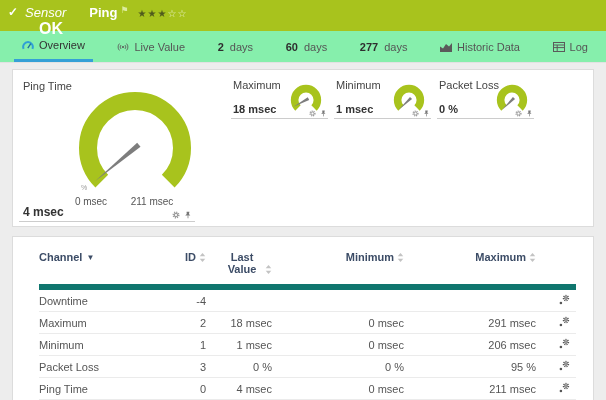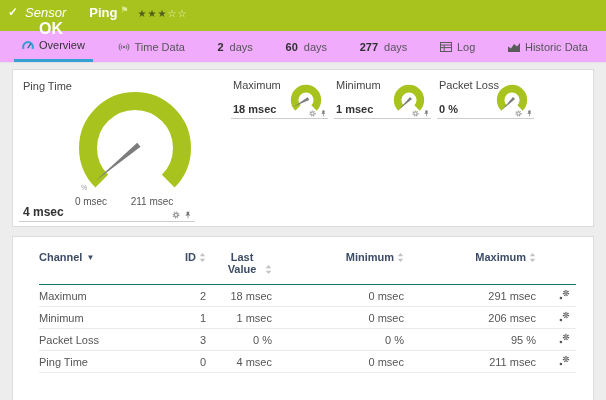--- a/index.html
+++ b/index.html
@@ -13,21 +13,21 @@
   .check{font-size:12px;font-weight:bold;margin:2px 7px 0 0;color:#fff;}
   .title-line{font-size:13px;line-height:14px;white-space:nowrap;}
   .sensor-type{font-style:italic;margin-right:23px;}
   .sensor-name{font-weight:bold;}
   .flag{font-size:9px;color:#dcebA6;color:#dcec9f;vertical-align:4px;margin-left:3px;}
   .stars{font-size:10px;margin-left:9px;letter-spacing:1px;}
   .stars-filled{color:#515c1d;}
   .stars-empty{color:#e9f2c4;}
   .status-line{font-size:16px;font-weight:bold;margin:2px 0 0 14px;line-height:11px;}
   
-  .tabs{height:32px;background:#f0abfc;display:flex;justify-content:space-between;align-items:stretch;
+  .tabs{height:32px;background:#86efac;display:flex;justify-content:space-between;align-items:stretch;
         padding:0 10px 0 14px;font-size:11px;color:#555;border-bottom:1px solid #e2e2e2;box-sizing:border-box;}
   .tab{display:flex;align-items:center;gap:5px;padding:0 8px;white-space:nowrap;cursor:default;box-sizing:border-box;}
   .tab.active{border-bottom:3px solid #35a0d6;color:#333;}
   .tab b{color:#2e2e2e;font-weight:bold;margin-right:1px;}
   .tab .ic{width:12px;height:10px;color:#5a5a5a;flex:0 0 auto;}
   
   .content{padding:6px 12px 0 12px;}
   .panel{background:#fff;border:1px solid #dcdcdc;box-sizing:border-box;}
   .panel.gauges{height:158px;display:flex;padding:8px 6px 0 6px;}
   
@@ -52,21 +52,21 @@
   .mini-value{position:absolute;left:2px;bottom:3px;font-size:11px;font-weight:bold;color:#333;}
   .mini-cell .cell-icons{right:1px;bottom:1px;}
   .mini-cell .cell-icons .ic{width:7px;height:7px;}
   
   .panel.tablep{margin-top:9px;min-height:168px;padding:12px 0 0 26px;}
   table.channels{border-collapse:collapse;font-size:11px;color:#555;table-layout:fixed;}
   table.channels th{font-weight:bold;color:#3c4c66;text-align:right;vertical-align:top;padding:2px 0 9px 0;}
   table.channels th.ch{text-align:left;}
   table.channels td{text-align:right;padding:4px 0;height:13px;}
   table.channels td.ch{text-align:left;}
-  table.channels thead tr{border-bottom:1px solid #0f766e;margin-top:20px;}
+  table.channels thead tr{border-bottom:6px solid #0f766e;margin-top:20px;}
   table.channels tbody tr{border-bottom:1px solid #ebebeb;}
   .col-ch{width:122px;}.col-id{width:45px;}.col-last{width:66px;}.col-min{width:132px;}.col-max{width:132px;}.col-ic{width:40px;}
   .lv-wrap{display:inline-block;width:40px;text-align:center;}
   .sort-ic{width:7px;height:9px;color:#c3c3c3;margin-left:3px;vertical-align:-1px;}
   .sorted-arrow{font-size:8px;color:#3c4c66;margin-left:4px;vertical-align:1px;}
   .ic-cell{text-align:right;padding-right:6px !important;}
   .ic-gd{width:11px;height:11px;color:#555;}
   .symhost{position:absolute;width:0;height:0;overflow:hidden;}
 </style>
 </head>
@@ -125,45 +125,45 @@
   <div class="tab active">
     <svg class="ic">
         <use href="#sym-ovgauge"></use>
       </svg>
     <span>Overview</span>
   </div>
   <div class="tab">
     <svg class="ic">
         <use href="#sym-broadcast"></use>
       </svg>
-    <span>Time Data</span>
+    <span>Live Value</span>
   </div>
   <div class="tab">
     <b>2</b>
     <span>days</span>
   </div>
   <div class="tab">
     <b>60</b>
     <span>days</span>
   </div>
   <div class="tab">
     <b>277</b>
     <span>days</span>
   </div>
   <div class="tab">
     <svg class="ic">
+        <use href="#sym-bars"></use>
+      </svg>
+    <span>Historic Data</span>
+  </div>
+  <div class="tab">
+    <svg class="ic">
         <use href="#sym-log"></use>
       </svg>
     <span>Log</span>
-  </div>
-  <div class="tab">
-    <svg class="ic">
-        <use href="#sym-bars"></use>
-      </svg>
-    <span>Historic Data</span>
   </div>
 </nav>
 
 <main class="content">
 
   <section class="panel gauges">
 
     <div class="main-cell">
       <div class="cell-title">Ping Time</div>
       <svg class="main-gauge-svg" viewBox="0 0 120 115">
@@ -278,20 +278,30 @@
           <th>
             <span>Maximum</span><svg class="sort-ic">
                 <use href="#sym-sort"></use>
               </svg>
           </th>
           <th></th>
         </tr>
       </thead>
       <tbody>
         <tr>
+          <td class="ch">Downtime</td>
+          <td>-4</td>
+          <td></td>
+          <td></td>
+          <td></td>
+          <td class="ic-cell"><svg class="ic-gd">
+                <use href="#sym-gear-dot"></use>
+              </svg></td>
+        </tr>
+        <tr>
           <td class="ch">Maximum</td>
           <td>2</td>
           <td>18 msec</td>
           <td>0 msec</td>
           <td>291 msec</td>
           <td class="ic-cell"><svg class="ic-gd">
                 <use href="#sym-gear-dot"></use>
               </svg></td>
         </tr>
         <tr>

